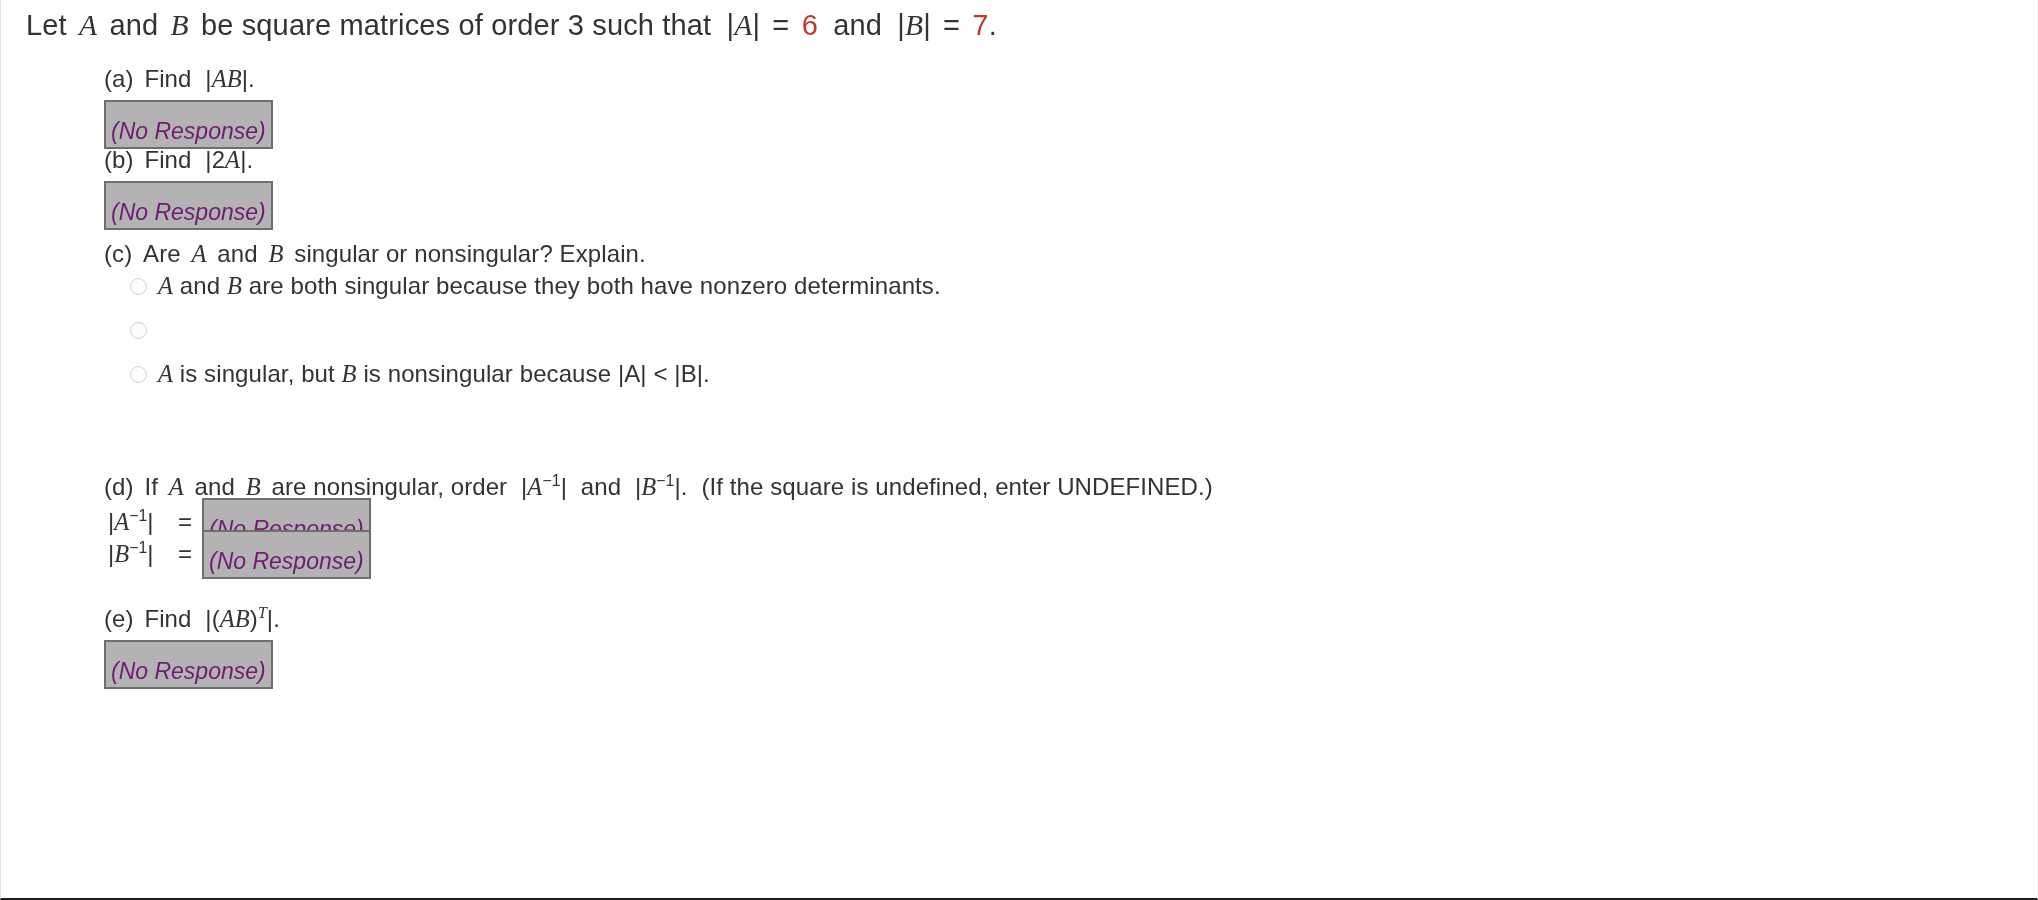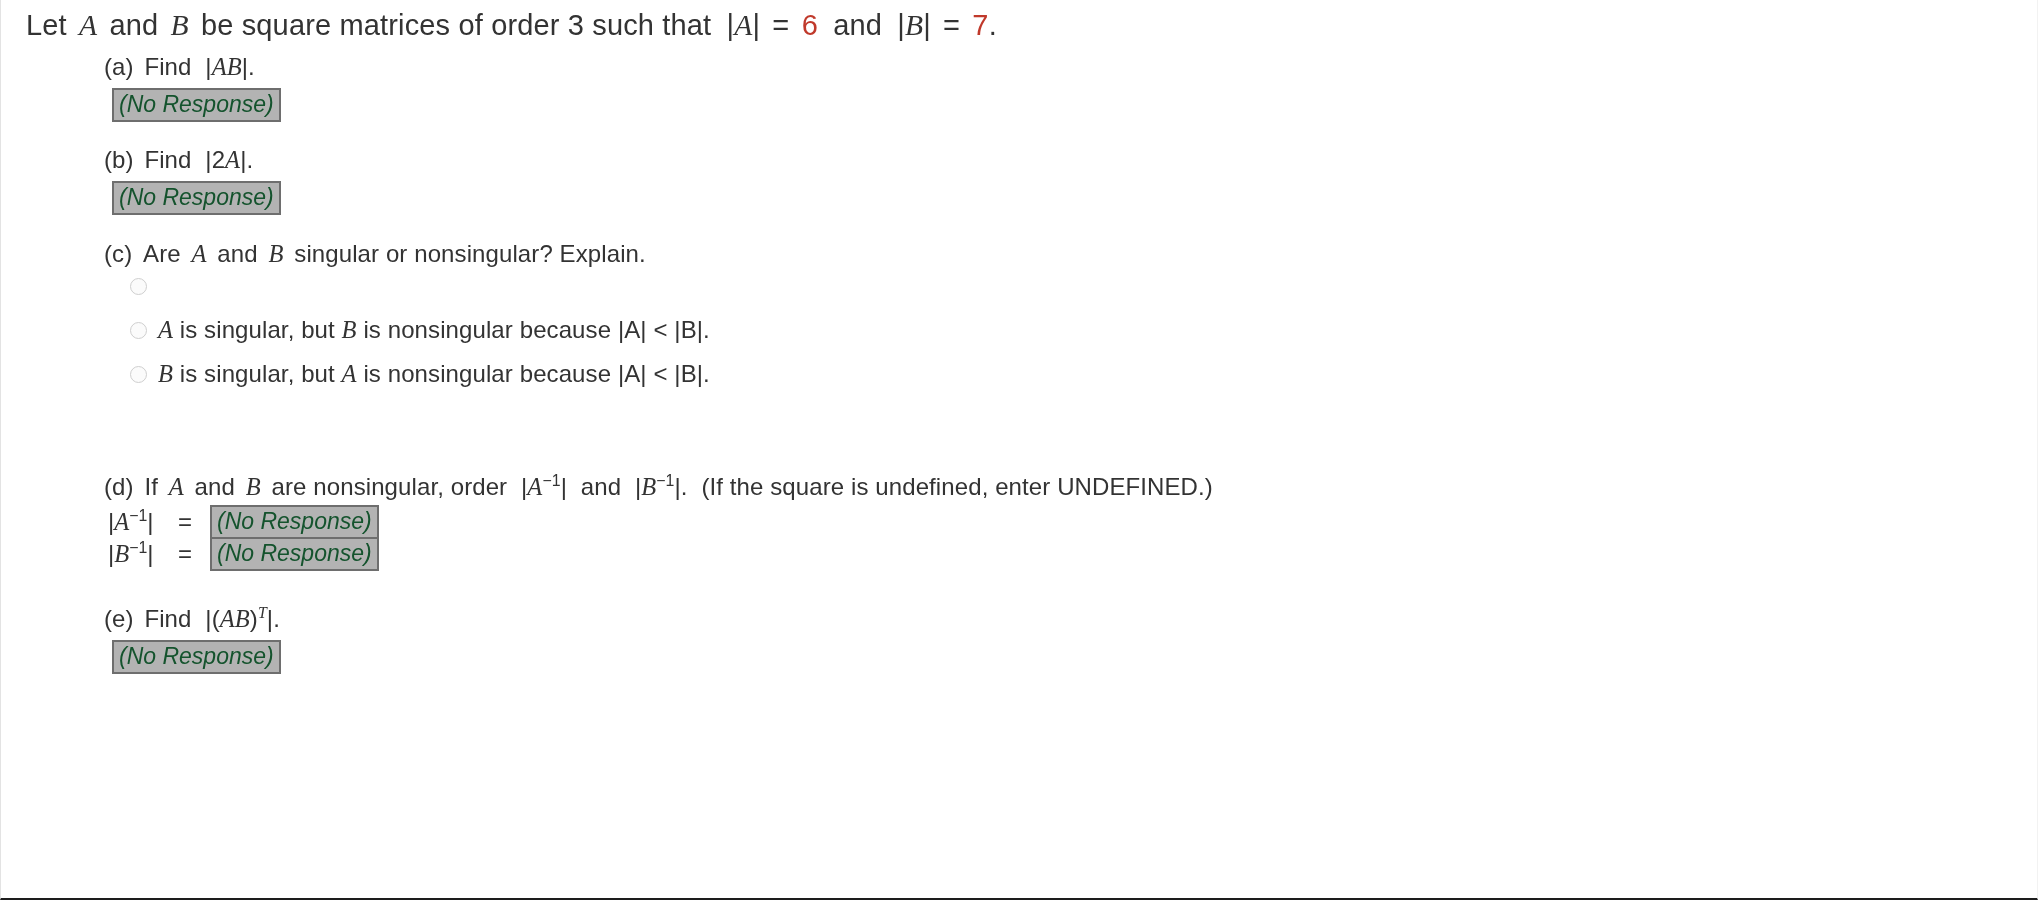--- a/index.html
+++ b/index.html
@@ -82,29 +82,28 @@
   .sup-serif {
     font-style: italic;
     font-family: "Liberation Serif", serif;
   }
 
   
   .noresp {
     display: inline-block;
     background: #b3b3b3;
     border: 2px solid #6e6e6e;
-    color: #14532d;
+    color: #701a75;
     font-style: italic;
     font-size: 23px;
     line-height: 27px;
-    padding: 1px 5px 2px 5px;
+    padding: 16px 5px 2px 5px;
     white-space: nowrap;
     box-sizing: border-box;
     font-family: "Liberation Sans", sans-serif;
-    margin-left: 8px;
   }
 
   .answer-row {
     margin-top: 6px;
   }
 
   
   .options {
     position: absolute;
     left: 130px;
@@ -170,21 +169,21 @@
     <span class="sp-sm"></span><span>be square matrices of order 3 such that</span>
     <span class="sp"></span><span>|</span><var>A</var><span>|</span>
     <span class="sp-sm"></span><span>=</span>
     <span class="sp-sm"></span><span class="num-red">6</span>
     <span class="sp"></span><span>and</span>
     <span class="sp"></span><span>|</span><var>B</var><span>|</span>
     <span class="sp-sm"></span><span>=</span>
     <span class="sp-sm"></span><span class="num-red">7</span><span>.</span>
   </div>
 
-  <div class="part" style="top:52px;">
+  <div class="part" style="top:64px;">
     <div class="part-prompt">
       <span>(a)</span>
       <span class="sp-sm"></span><span>Find</span>
       <span class="sp"></span><span>|</span><var>AB</var><span>|.</span>
     </div>
     <div class="answer-row">
       <span class="noresp">(No Response)</span>
     </div>
   </div>
 
@@ -205,34 +204,34 @@
       <span class="sp-sm"></span><span>Are</span>
       <span class="sp-sm"></span><var>A</var>
       <span class="sp-sm"></span><span>and</span>
       <span class="sp-sm"></span><var>B</var>
       <span class="sp-sm"></span><span>singular or nonsingular? Explain.</span>
     </div>
   </div>
 
   <div class="options">
 
+    <div class="option">
+      <span class="radio"></span>
+      <span class="option-label"><var>A</var><span> and </span><var>B</var><span> are both singular because they both have nonzero determinants.</span></span>
+    </div>
 
     <div class="option">
       <span class="radio"></span>
     </div>
 
     <div class="option">
       <span class="radio"></span>
       <span class="option-label"><var>A</var><span> is singular, but </span><var>B</var><span> is nonsingular because |A| &lt; |B|.</span></span>
     </div>
 
-    <div class="option">
-      <span class="radio"></span>
-      <span class="option-label"><var>B</var><span> is singular, but </span><var>A</var><span> is nonsingular because |A| &lt; |B|.</span></span>
-    </div>
 
   </div>
 
   <div class="part" style="top:472px;">
     <div class="part-prompt">
       <span>(d)</span>
       <span class="sp-sm"></span><span>If</span>
       <span class="sp-sm"></span><var>A</var>
       <span class="sp-sm"></span><span>and</span>
       <span class="sp-sm"></span><var>B</var>

